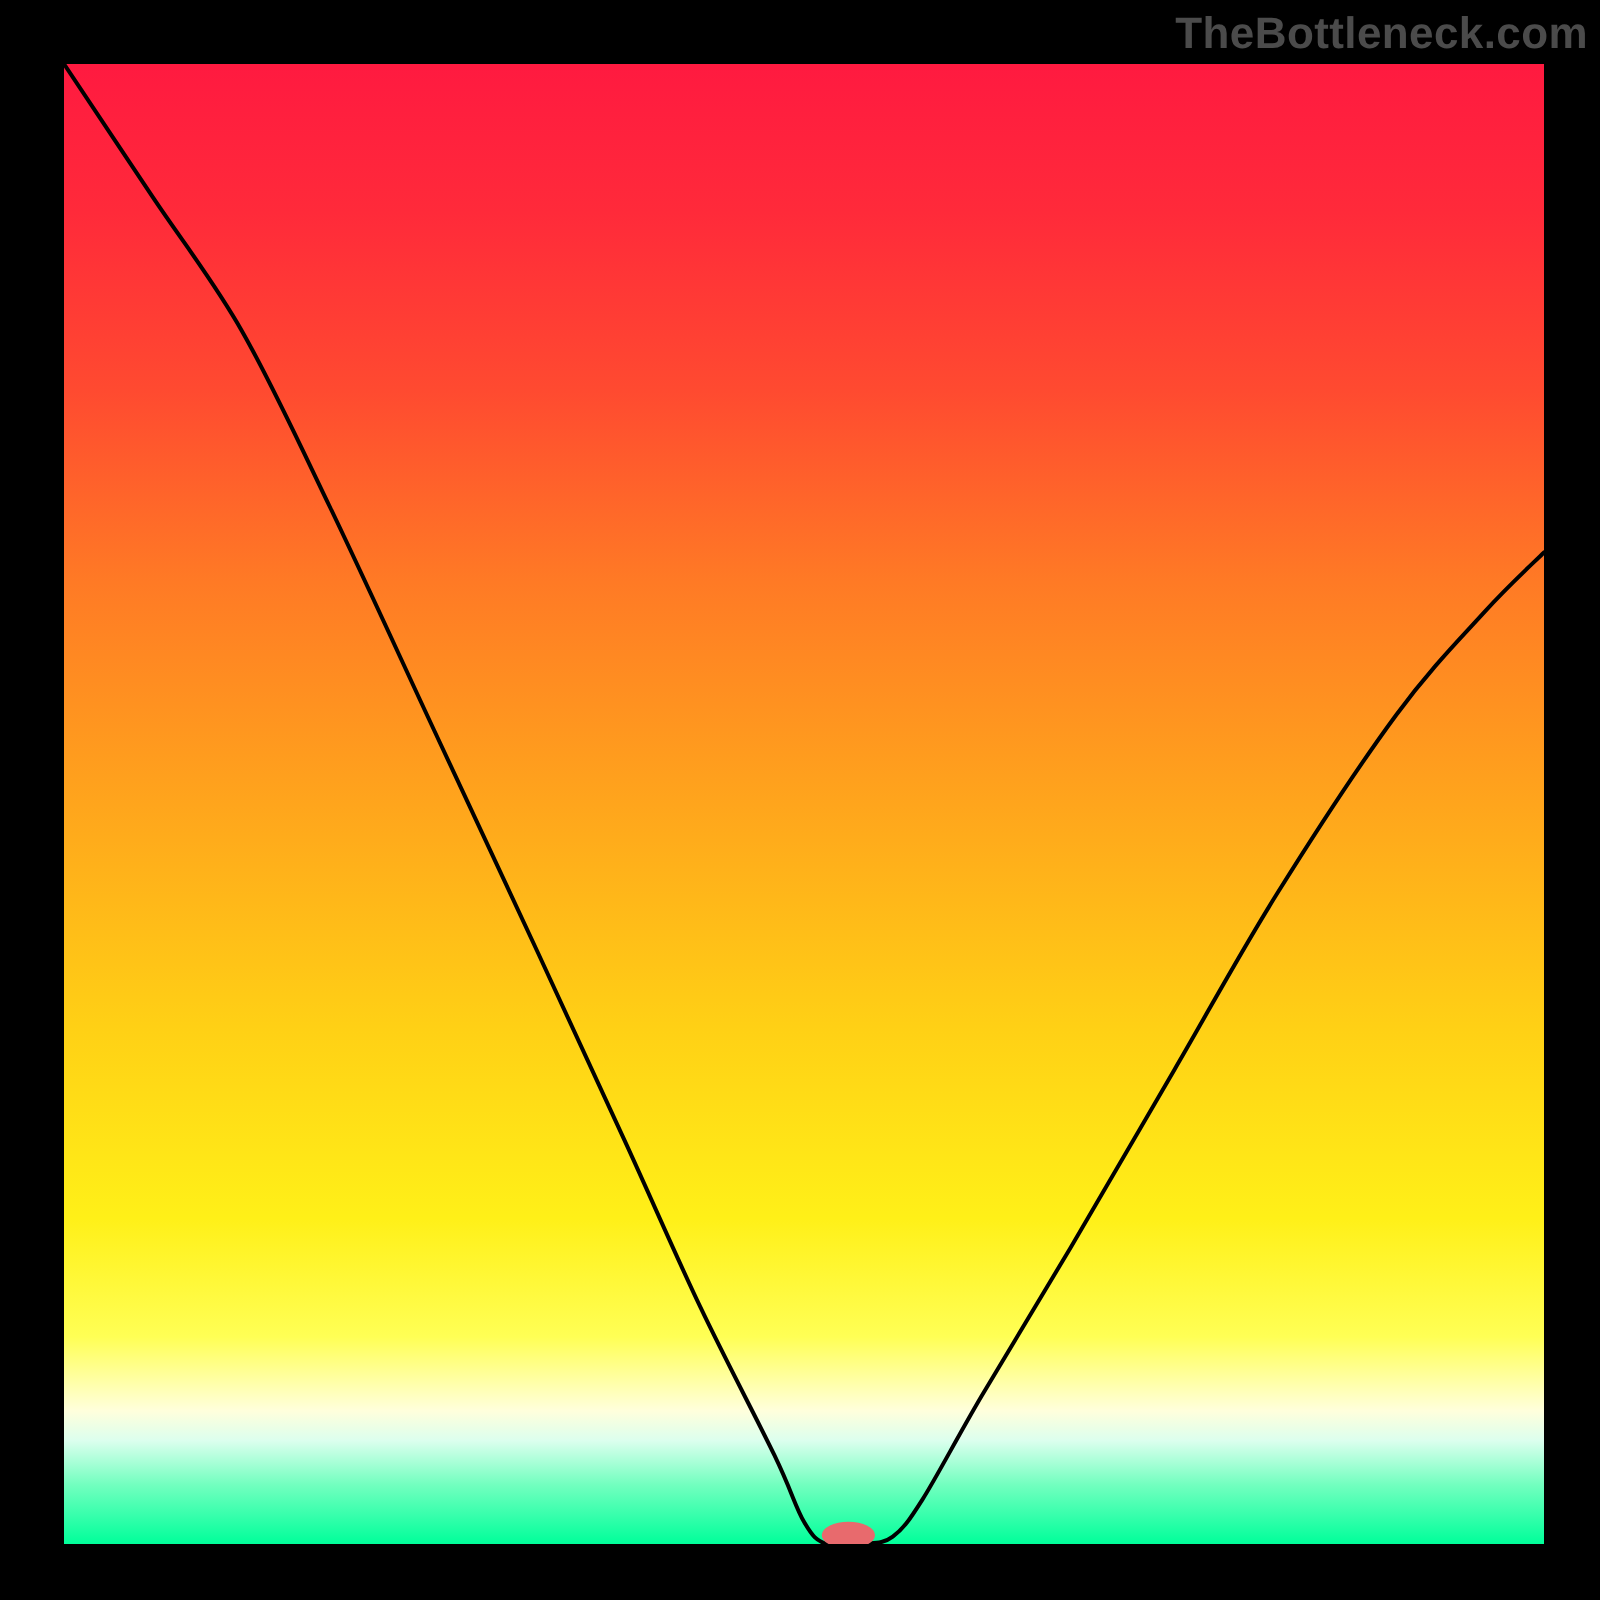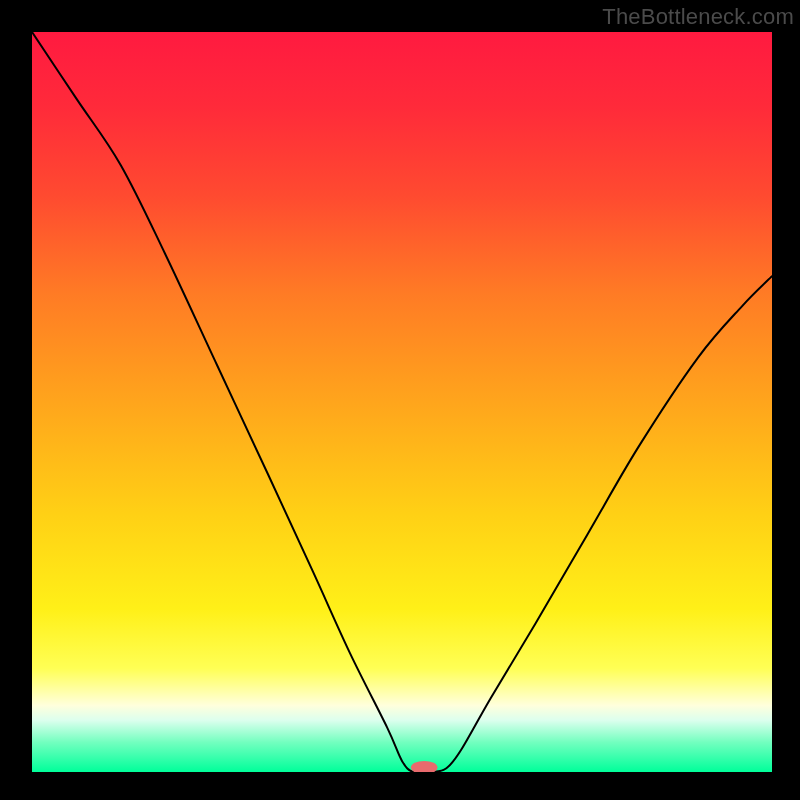--- a/index.html
+++ b/index.html
@@ -30,21 +30,21 @@
     display: block;
     width: 100%;
     height: 100%;
   }
   .watermark {
     position: absolute;
     top: 4px;
     right: 6px;
     font-size: 22px;
     color: #4b4b4b;
-    font-weight: 400;
+    font-weight: 700;
     letter-spacing: 0.2px;
     user-select: none;
   }
 </style>
 </head>
 <body>
 
 <div class="outer">
   <div class="plot-wrap">
     <svg viewBox="0 0 100 100" preserveAspectRatio="none">

